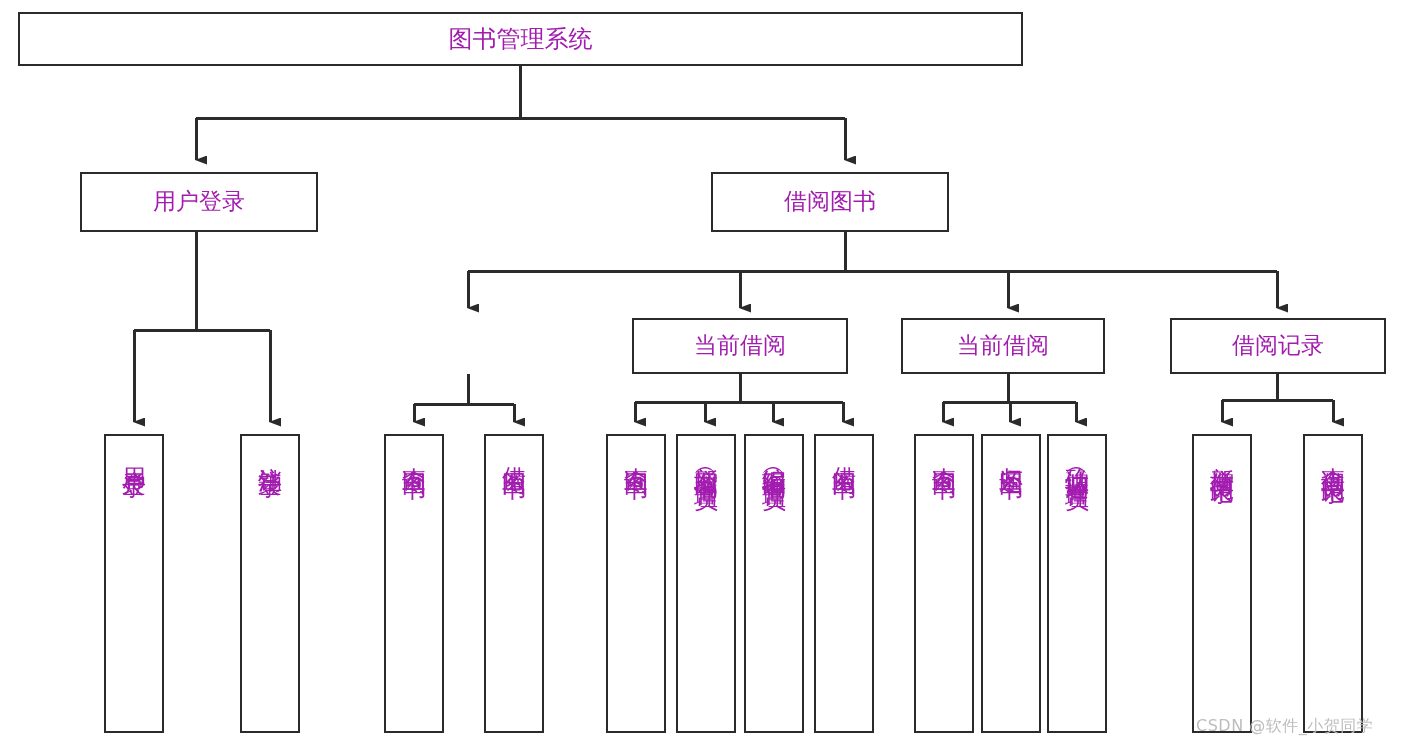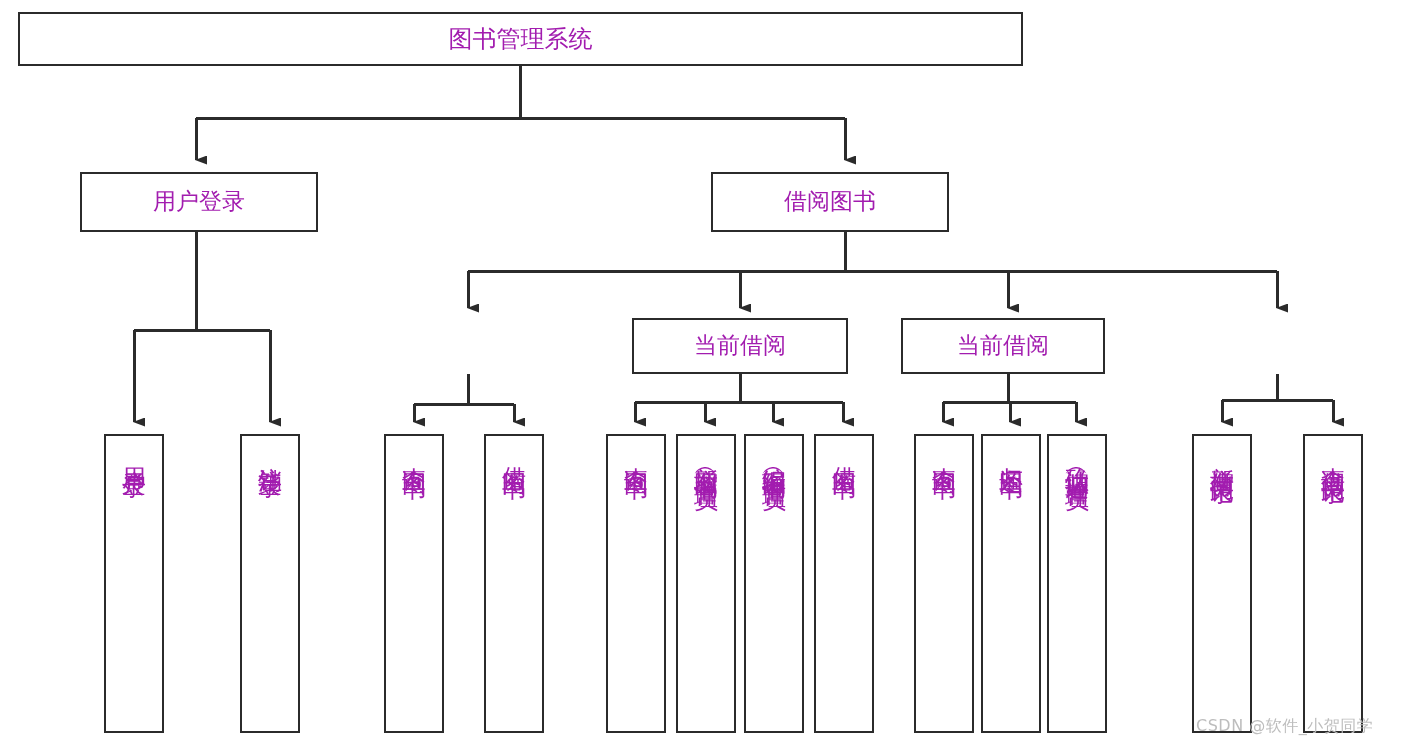--- a/index.html
+++ b/index.html
@@ -141,20 +141,23 @@
   <div class="node-box node-h" style="left:711px; top:172px; width:238px; height:60px;">
     <span class="node-label">借阅图书</span>
   </div>
 
   <div class="node-box node-h" style="left:632px; top:318px; width:216px; height:56px;">
     <span class="node-label">当前借阅</span>
   </div>
   <div class="node-box node-h" style="left:901px; top:318px; width:204px; height:56px;">
     <span class="node-label">当前借阅</span>
   </div>
+  <div class="node-box node-h" style="left:1170px; top:318px; width:216px; height:56px;">
+    <span class="node-label">借阅记录</span>
+  </div>
 
   <div class="node-box node-v" style="left:104px; top:434px; width:60px; height:299px;">
     <span class="node-label">用户登录</span>
   </div>
   <div class="node-box node-v" style="left:240px; top:434px; width:60px; height:299px;">
     <span class="node-label">注销登录</span>
   </div>
 
   <div class="node-box node-v" style="left:384px; top:434px; width:60px; height:299px;">
     <span class="node-label">查询图书</span>

